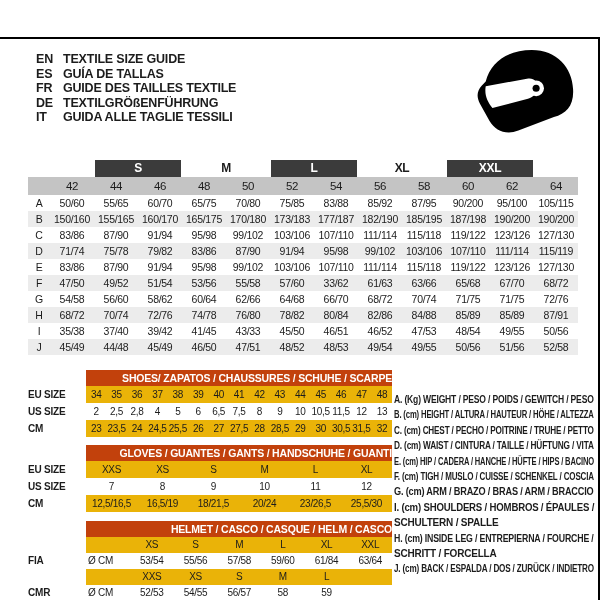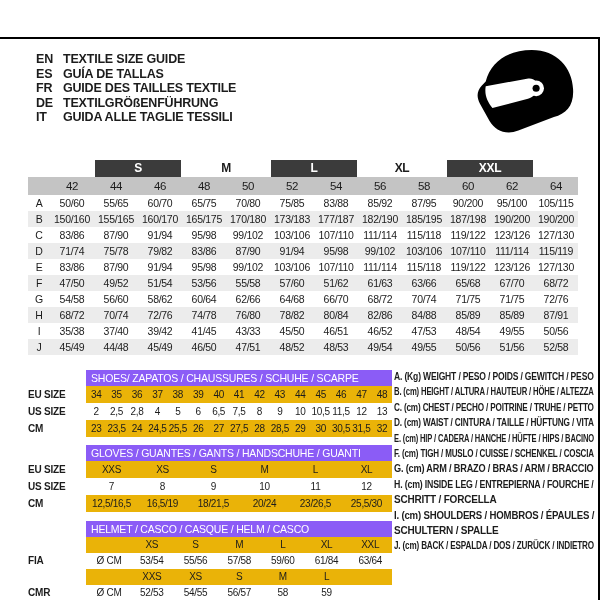--- a/index.html
+++ b/index.html
@@ -31,33 +31,33 @@
   tr.sizes-row td { background:#c4c4c4; font-size:11.5px; height:18px; }
   tr.data-row.stripe td { background:#ececec; }
   td.letter { text-align:left; padding-left:3px; }
 
   
   .bottom-left { position:absolute; left:28px; top:331px; width:364px; }
   .sec { margin-bottom:8px; }
   .sec.helmet { margin-top:9px; }
   .sec-head { display:flex; }
   .spacer { width:58px; }
-  .sec-title { flex:1; background:#8b5cf6; color:#fff; font-weight:normal; font-size:10.5px; height:16px; line-height:16px; padding-left:5px; letter-spacing:-0.2px; white-space:nowrap; overflow:hidden; }
+  .sec-title { flex:1; background:#c2410c; color:#fff; font-weight:bold; font-size:10.5px; height:16px; line-height:16px; padding-left:5px; letter-spacing:-0.2px; white-space:nowrap; overflow:hidden;text-align:right; }
   .sec-row { display:flex; height:17px; }
   .sec.helmet .sec-row { height:16px; }
   .row-label { width:58px; font-weight:bold; font-size:10px; line-height:17px; letter-spacing:-0.2px; }
   .sec.helmet .row-label { line-height:16px; }
   .cells { flex:1; display:flex; }
   .cells.shade { background:#eab308; }
   .cell { flex:1; text-align:center; font-size:10px; line-height:17px; letter-spacing:-0.3px; white-space:nowrap; }
   .sec.helmet .cell { line-height:16px; }
-  .cell.unit { flex:0 0 44px; text-align:center; padding-left:2px; }
+  .cell.unit { flex:0 0 44px; text-align:left; padding-left:2px; }
 
   
-  .legend { position:absolute; left:394px; top:330px; width:202px; }
+  .legend { position:absolute; left:394px; top:353px; width:202px; }
   .legend-item { font-weight:bold; font-size:10px; line-height:15.4px; letter-spacing:-0.2px; }
   .legend-line { display:block; }
   .fit { display:inline-block; white-space:nowrap; }
 </style>
 </head>
 <body>
 
 <div class="page">
 
   <div class="langs">
@@ -217,21 +217,21 @@
           <td>127/130</td>
         </tr>
         <tr class="data-row stripe">
           <td class="letter">F</td>
           <td>47/50</td>
           <td>49/52</td>
           <td>51/54</td>
           <td>53/56</td>
           <td>55/58</td>
           <td>57/60</td>
-          <td>51/62</td>
+          <td>33/62</td>
           <td>61/63</td>
           <td>63/66</td>
           <td>65/68</td>
           <td>67/70</td>
           <td>68/72</td>
         </tr>
         <tr class="data-row">
           <td class="letter">G</td>
           <td>54/58</td>
           <td>56/60</td>
@@ -496,25 +496,25 @@
       <div class="legend-item">
         <span class="legend-line"><span class="fit" style="transform: scaleX(0.754717); transform-origin: left center;">E. (cm) HIP / CADERA / HANCHE / HÜFTE / HIPS / BACINO</span></span>
       </div>
       <div class="legend-item">
         <span class="legend-line"><span class="fit" style="transform: scaleX(0.803213); transform-origin: left center;">F. (cm) TIGH / MUSLO / CUISSE / SCHENKEL / COSCIA</span></span>
       </div>
       <div class="legend-item">
         <span class="legend-line"><span class="fit" style="transform: scaleX(0.917431); transform-origin: left center;">G. (cm) ARM / BRAZO / BRAS / ARM / BRACCIO</span></span>
       </div>
       <div class="legend-item">
+        <span class="legend-line"><span class="fit" style="transform: scaleX(0.961538); transform-origin: left center;">I. (cm) SHOULDERS / HOMBROS / ÉPAULES /</span></span>
+        <span class="legend-line"><span class="fit">SCHULTERN / SPALLE</span></span>
+      </div>
+      <div class="legend-item">
         <span class="legend-line"><span class="fit" style="transform: scaleX(0.877193); transform-origin: left center;">H. (cm) INSIDE LEG / ENTREPIERNA / FOURCHE /</span></span>
         <span class="legend-line"><span class="fit">SCHRITT / FORCELLA</span></span>
       </div>
       <div class="legend-item">
-        <span class="legend-line"><span class="fit" style="transform: scaleX(0.961538); transform-origin: left center;">I. (cm) SHOULDERS / HOMBROS / ÉPAULES /</span></span>
-        <span class="legend-line"><span class="fit">SCHULTERN / SPALLE</span></span>
-      </div>
-      <div class="legend-item">
         <span class="legend-line"><span class="fit" style="transform: scaleX(0.813008); transform-origin: left center;">J. (cm) BACK / ESPALDA / DOS / ZURÜCK / INDIETRO</span></span>
       </div>
     </div>
 
 </div>
 
 </body></html>

